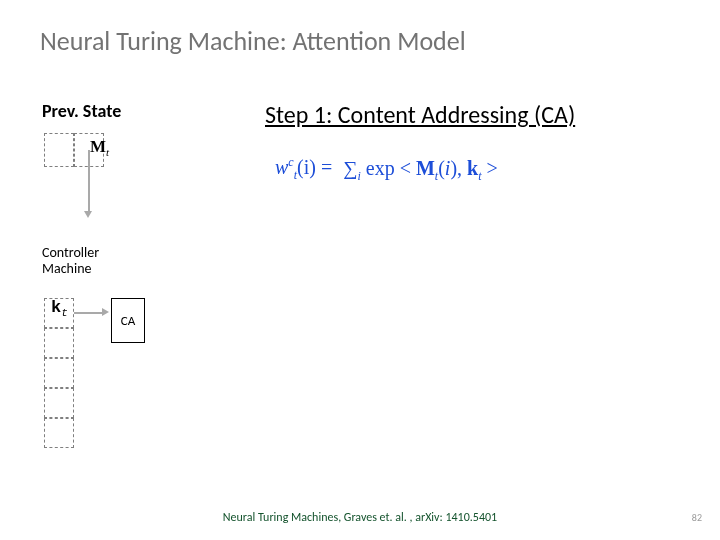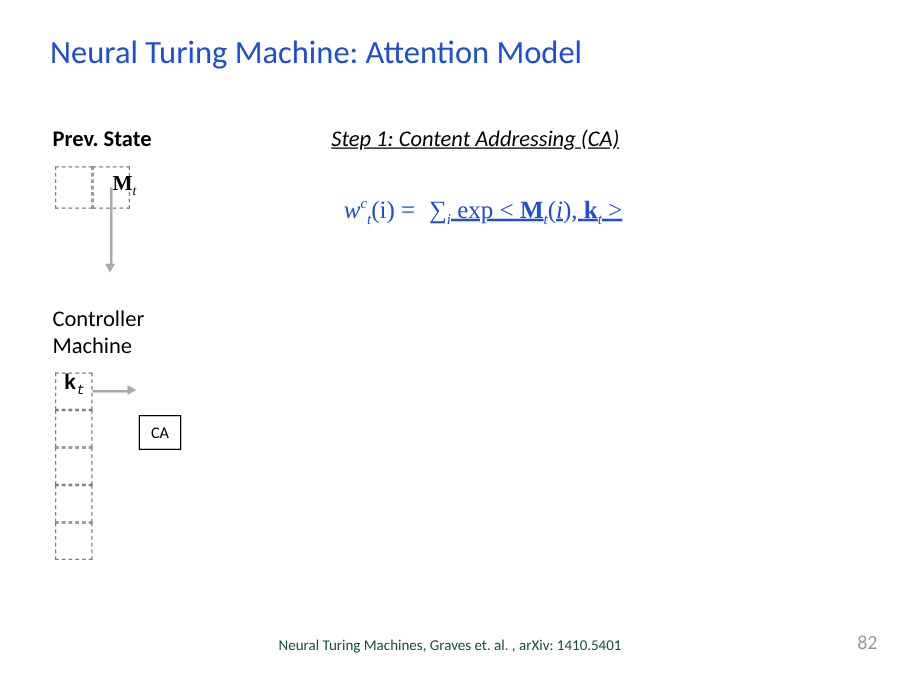--- a/index.html
+++ b/index.html
@@ -9,47 +9,46 @@
     background: #ffffff;
     font-family: Calibri, Arial, sans-serif;
     position: relative;
     overflow: hidden;
   }
   .title {
     position: absolute;
     left: 40px;
     top: 25px;
     font-size: 26px;
-    color: #1d4ed8;
+    color: #737373;
     font-weight: 400;
   }
   .prev-state-label {
     position: absolute;
     left: 42px;
     top: 100px;
     font-size: 18px;
     color: #000;
     font-weight: bold;
   }
   .controller-label {
     position: absolute;
     left: 42px;
     top: 245px;
-    font-size: 18px;
+    font-size: 14px;
     color: #000;
     line-height: 1.15;
   }
   .step-label {
     position: absolute;
     left: 265px;
     top: 100px;
-    font-size: 18px;
+    font-size: 24px;
     color: #000;
     text-decoration: underline;
-    font-style: italic;
   }
   .dashed-cell {
     position: absolute;
     border: 1.2px dashed #7f7f7f;
     background: transparent;
   }
   
   .mem-row { top: 133px; height: 34px; width: 30px; }
   .mem1 { left: 44px; }
   .mem2 { left: 74px; }
@@ -92,27 +91,26 @@
     width: 0; height: 0;
     border-left: 4.5px solid transparent;
     border-right: 4.5px solid transparent;
     border-top: 7px solid #a9a9a9;
   }
   .ca-box {
     position: absolute;
     left: 111px;
     top: 298px;
     width: 34px;
-    height: 28px;
+    height: 45px;
     border: 1px solid #000;
     display: flex;
     align-items: center;
     justify-content: center;
     font-size: 13px;
-    margin-top: 34px;
   }
   .mt-label {
     position: absolute;
     left: 50px;
     top: 137px;
     font-family: 'Times New Roman', serif;
     font-size: 17px;
     font-weight: bold;
     margin-left: 40px;
   }
@@ -142,40 +140,39 @@
     margin-left: 6px;
   }
   .formula .num {
     display: block;
     padding: 0 4px 2px 4px;
     border-bottom: 1.2px solid #000;
   }
   .formula .den {
     display: block;
     padding-top: 2px;
-    text-decoration: underline;
   }
   .formula .upright { font-style: normal; }
   .formula sub { font-size: 12px; font-style: italic; }
   .formula sup { font-size: 12px; font-style: italic; }
   .formula .bold { font-weight: bold; font-style: normal; }
   .footer-cite {
     position: absolute;
     left: 0;
     right: 0;
     bottom: 16px;
     text-align: center;
     font-size: 12px;
     color: #14532d;
   }
   .page-num {
     position: absolute;
     right: 18px;
     bottom: 16px;
-    font-size: 16px;
+    font-size: 10px;
     color: #9a9a9a;
   }
 </style>
 </head>
 <body>
 
 <div class="title">Neural Turing Machine: Attention Model</div>
 
 <div class="prev-state-label">Prev. State</div>
 

